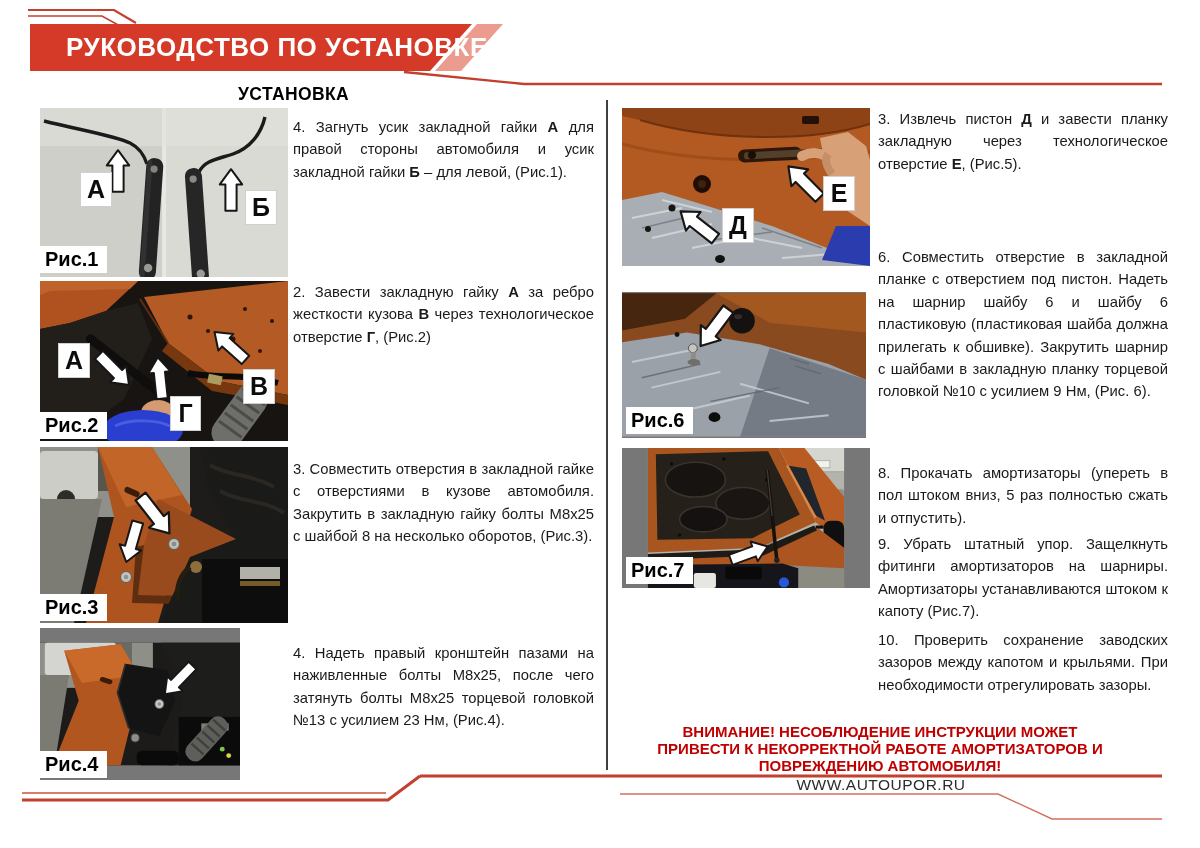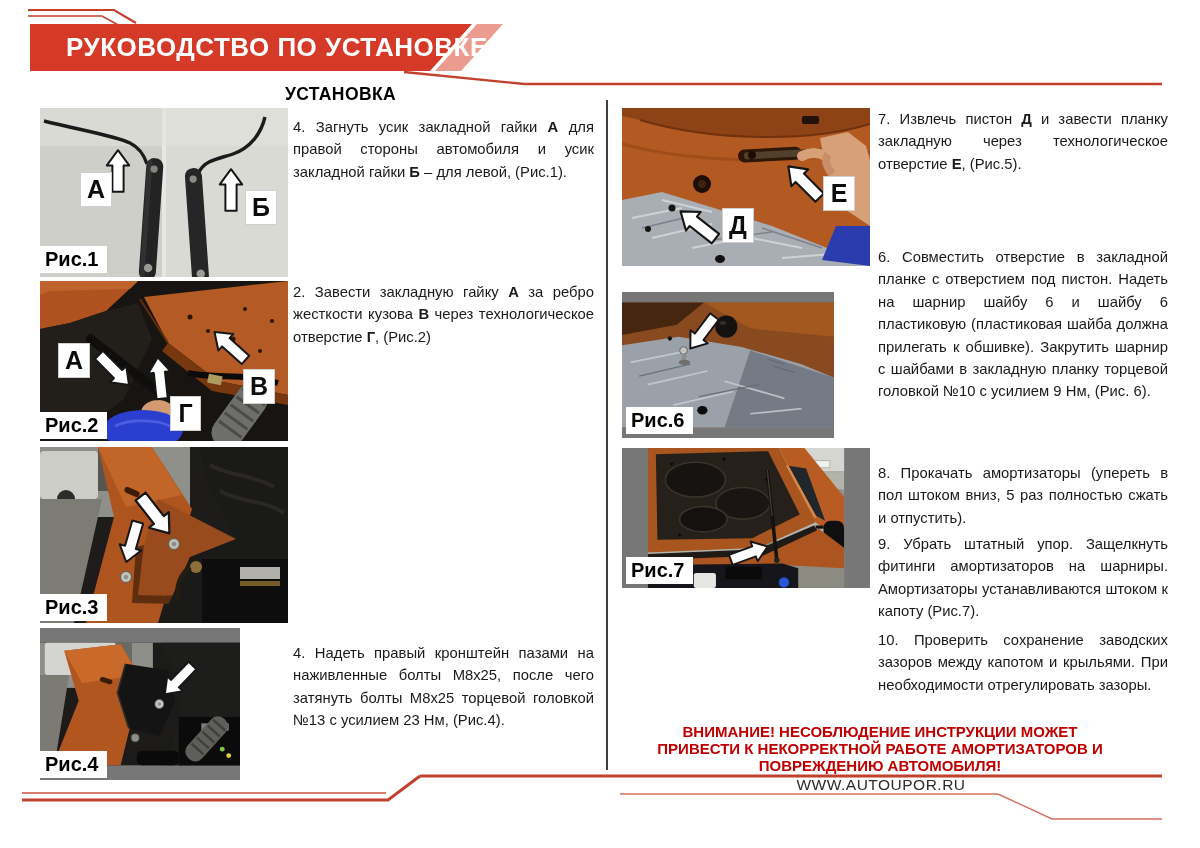--- a/index.html
+++ b/index.html
@@ -5,21 +5,21 @@
 <style>
   html,body{margin:0;padding:0;background:#ffffff;}
   .page{position:relative;width:1200px;height:848px;background:#fff;overflow:hidden;
         font-family:"Liberation Sans","DejaVu Sans",sans-serif;color:#151515;border-radius:27px;}
   svg{display:block;}
   .abs{position:absolute;}
   
   .banner-text{position:absolute;left:30px;top:24px;width:440px;height:47px;line-height:47px;
     padding-left:36px;box-sizing:border-box;color:#fff;font-weight:700;font-size:26px;
     letter-spacing:.5px;white-space:nowrap;}
-  .page-title{position:absolute;left:238px;top:84px;width:205px;text-align:center;
+  .page-title{position:absolute;left:238px;top:84px;width:205px;
     font-weight:700;font-size:17.5px;letter-spacing:.4px;color:#000;}
   .divider{position:absolute;left:606px;top:100px;width:2px;height:670px;background:#3f3f3f;}
   
   .photo{position:absolute;overflow:hidden;background:#777;}
   .photo svg{width:100%;height:100%;}
   .mk{position:absolute;background:#fff;color:#0c0c0c;font-weight:800;font-size:25px;line-height:1;
       display:flex;align-items:center;justify-content:center;border:1px solid #cfcfcf;}
   .cap{position:absolute;background:#fff;color:#000;font-weight:700;font-size:20px;
        padding:2px 9px 3px 5px;line-height:1.1;white-space:nowrap;margin-top:36px;}
   
@@ -214,21 +214,21 @@
       <path d="M210,66 C204,58 202,52 206,46" stroke="#c78f68" stroke-width="8" fill="none"></path>
       <polygon points="214,118 248,118 248,158 200,152" fill="#2b3cae"></polygon>
       <use href="#barw" transform="translate(76,117) rotate(-52) scale(0.85)"></use>
       <use href="#barw" transform="translate(182,74) rotate(-45) scale(0.85)"></use>
     </svg>
     <div class="mk" style="left:100px;top:100px;width:30px;height:33px">Д</div>
     <div class="mk" style="left:201px;top:68px;width:30px;height:33px">Е</div>
   </div>
   <div class="cap" style="left:628px;top:266px">Рис.5</div>
 
-  <div class="photo" style="left:622px;top:292px;width:212px;height:146px">
+  <div class="photo" style="left:622px;top:292px;width:244px;height:146px">
     <svg viewBox="0 0 248 146">
       <rect width="248" height="146" fill="#8a4a20"></rect>
       <polygon points="0,0 96,0 64,26 0,38" fill="#46260f"></polygon>
       <polygon points="96,0 248,0 248,40 150,30" fill="#a2581f"></polygon>
       <polygon points="0,50 66,40 140,52 210,72 248,88 248,146 0,146" fill="#9ba1a9"></polygon>
       <polygon points="150,56 248,88 248,146 120,146" fill="#747b85"></polygon>
       <path d="M10,70 L70,58 M30,96 L100,80 M60,120 L130,104 M120,92 L190,112 M150,130 L210,124" stroke="#ccd1d7" stroke-width="2" opacity=".8"></path>
       <path d="M20,86 L80,72 M90,110 L160,96 M170,66 l20,6 M176,74 l26,8" stroke="#5f6670" stroke-width="1.4" opacity=".8"></path>
       <circle cx="122" cy="28" r="13" fill="#141110"></circle>
       <ellipse cx="118" cy="24" rx="4" ry="2.5" fill="#3a3531" opacity=".8"></ellipse>
@@ -280,23 +280,24 @@
         <line x1="151" y1="28" x2="157" y2="86" stroke="#453e36" stroke-width="1.5"></line>
         <circle cx="163" cy="142" r="3.5" fill="#222"></circle>
       </g>
       <use href="#barw" transform="translate(128,133) rotate(70) scale(0.95)"></use>
     </svg>
     <div class="cap" style="left:4px;bottom:4px">Рис.7</div>
   </div>
 
   <div class="step" style="left:293px;top:116px;width:301px"><span>4. Загнуть усик закладной гайки </span><span class="b">А</span><span> для правой стороны автомобиля и усик закладной гайки </span><span class="b">Б</span><span> – для левой, (Рис.1).</span></div>
   <div class="step" style="left:293px;top:281px;width:301px"><span>2. Завести закладную гайку </span><span class="b">А</span><span> за ребро жесткости кузова </span><span class="b">В</span><span> через технологическое отверстие </span><span class="b">Г</span><span>, (Рис.2)</span></div>
+  <div class="step" style="left:293px;top:458px;width:301px"><span>3. Совместить отверстия в закладной гайке с отверстиями в кузове автомобиля. Закрутить в закладную гайку болты М8х25 с шайбой 8 на несколько оборотов, (Рис.3).</span></div>
   <div class="step" style="left:293px;top:642px;width:301px"><span>4. Надеть правый кронштейн пазами на наживленные болты М8х25, после чего затянуть болты М8х25 торцевой головкой №13 с усилием 23 Нм, (Рис.4).</span></div>
 
-  <div class="step" style="left:878px;top:108px;width:290px"><span>7. Извлечь пистон </span><span class="b">Д</span><span> и завести планку закладную через технологическое отверстие </span><span class="b">Е</span><span>, (Рис.5).</span></div>
+  <div class="step" style="left:878px;top:108px;width:290px"><span>3. Извлечь пистон </span><span class="b">Д</span><span> и завести планку закладную через технологическое отверстие </span><span class="b">Е</span><span>, (Рис.5).</span></div>
   <div class="step" style="left:878px;top:246px;width:290px"><span>6. Совместить отверстие в закладной планке с отверстием под пистон. Надеть на шарнир шайбу 6 и шайбу 6 пластиковую (пластиковая шайба должна прилегать к обшивке). Закрутить шарнир с шайбами в закладную планку торцевой головкой №10 с усилием 9 Нм, (Рис. 6).</span></div>
   <div class="step" style="left:878px;top:462px;width:290px"><span>8. Прокачать амортизаторы (упереть в пол штоком вниз, 5 раз полностью сжать и отпустить).</span></div>
   <div class="step" style="left:878px;top:533px;width:290px"><span>9. Убрать штатный упор. Защелкнуть фитинги амортизаторов на шарниры. Амортизаторы устанавливаются штоком к капоту (Рис.7).</span></div>
   <div class="step" style="left:878px;top:629px;width:290px"><span>10. Проверить сохранение заводских зазоров между капотом и крыльями. При необходимости отрегулировать зазоры.</span></div>
 
   <div class="warning">ВНИМАНИЕ! НЕСОБЛЮДЕНИЕ ИНСТРУКЦИИ МОЖЕТ ПРИВЕСТИ К НЕКОРРЕКТНОЙ РАБОТЕ АМОРТИЗАТОРОВ И ПОВРЕЖДЕНИЮ АВТОМОБИЛЯ!</div>
 
   <svg class="abs" style="left:0;top:763px" width="1200" height="85">
     <path d="M22,30 H386" stroke="#cc5140" stroke-width="1.4" fill="none"></path>
     <path d="M22,37 H388 L420,13" stroke="var(--line-red,#c2402e)" stroke-width="3" fill="none"></path>

